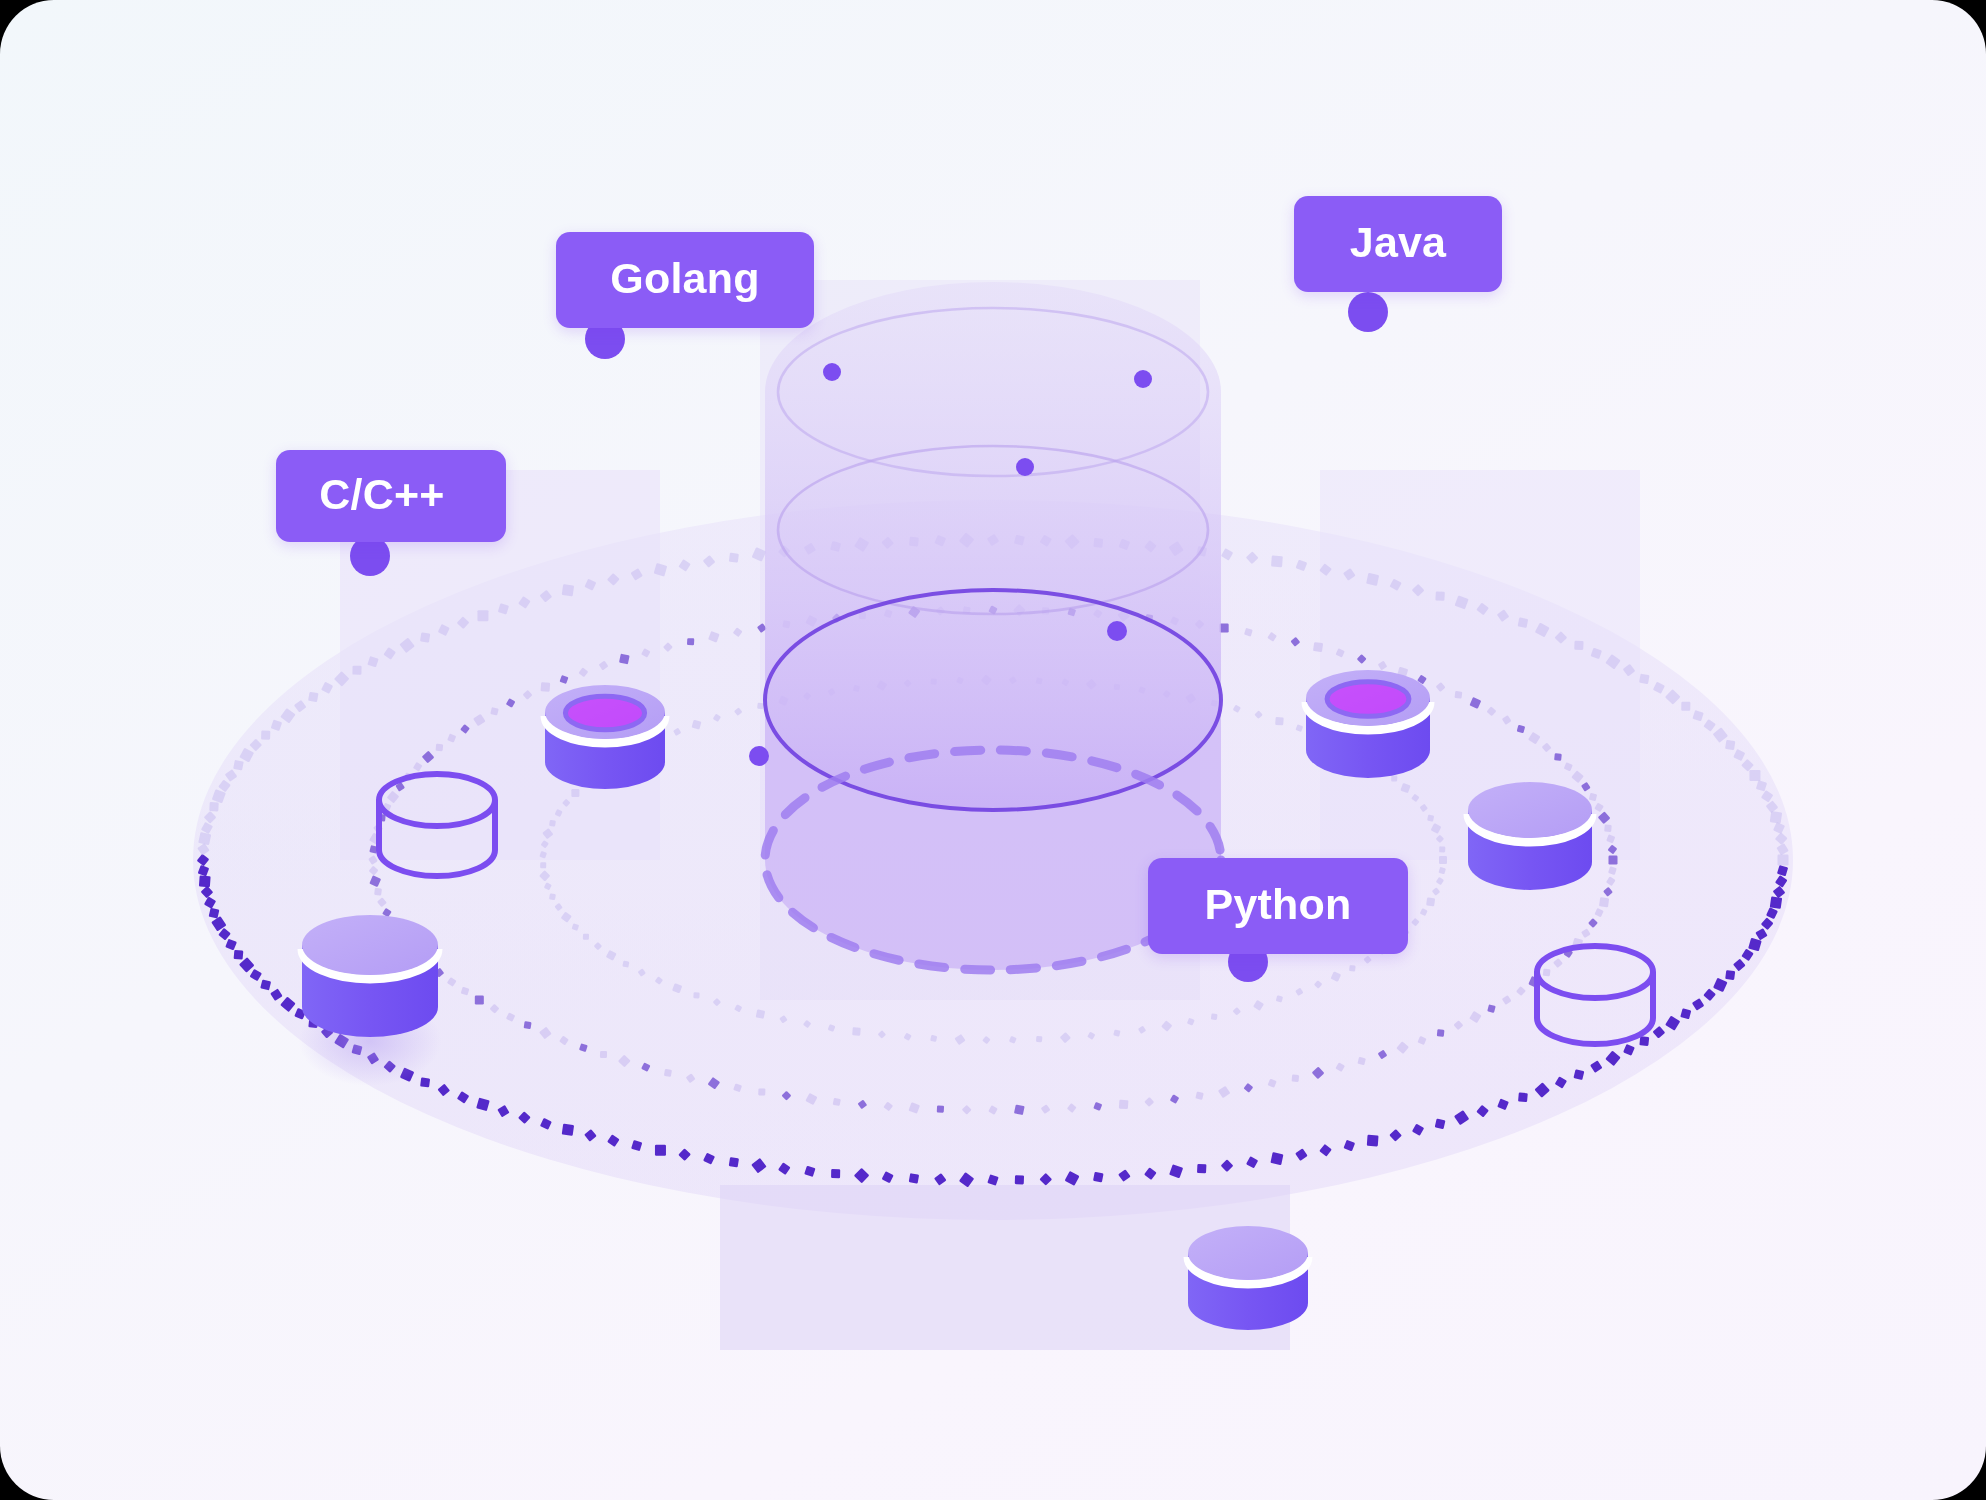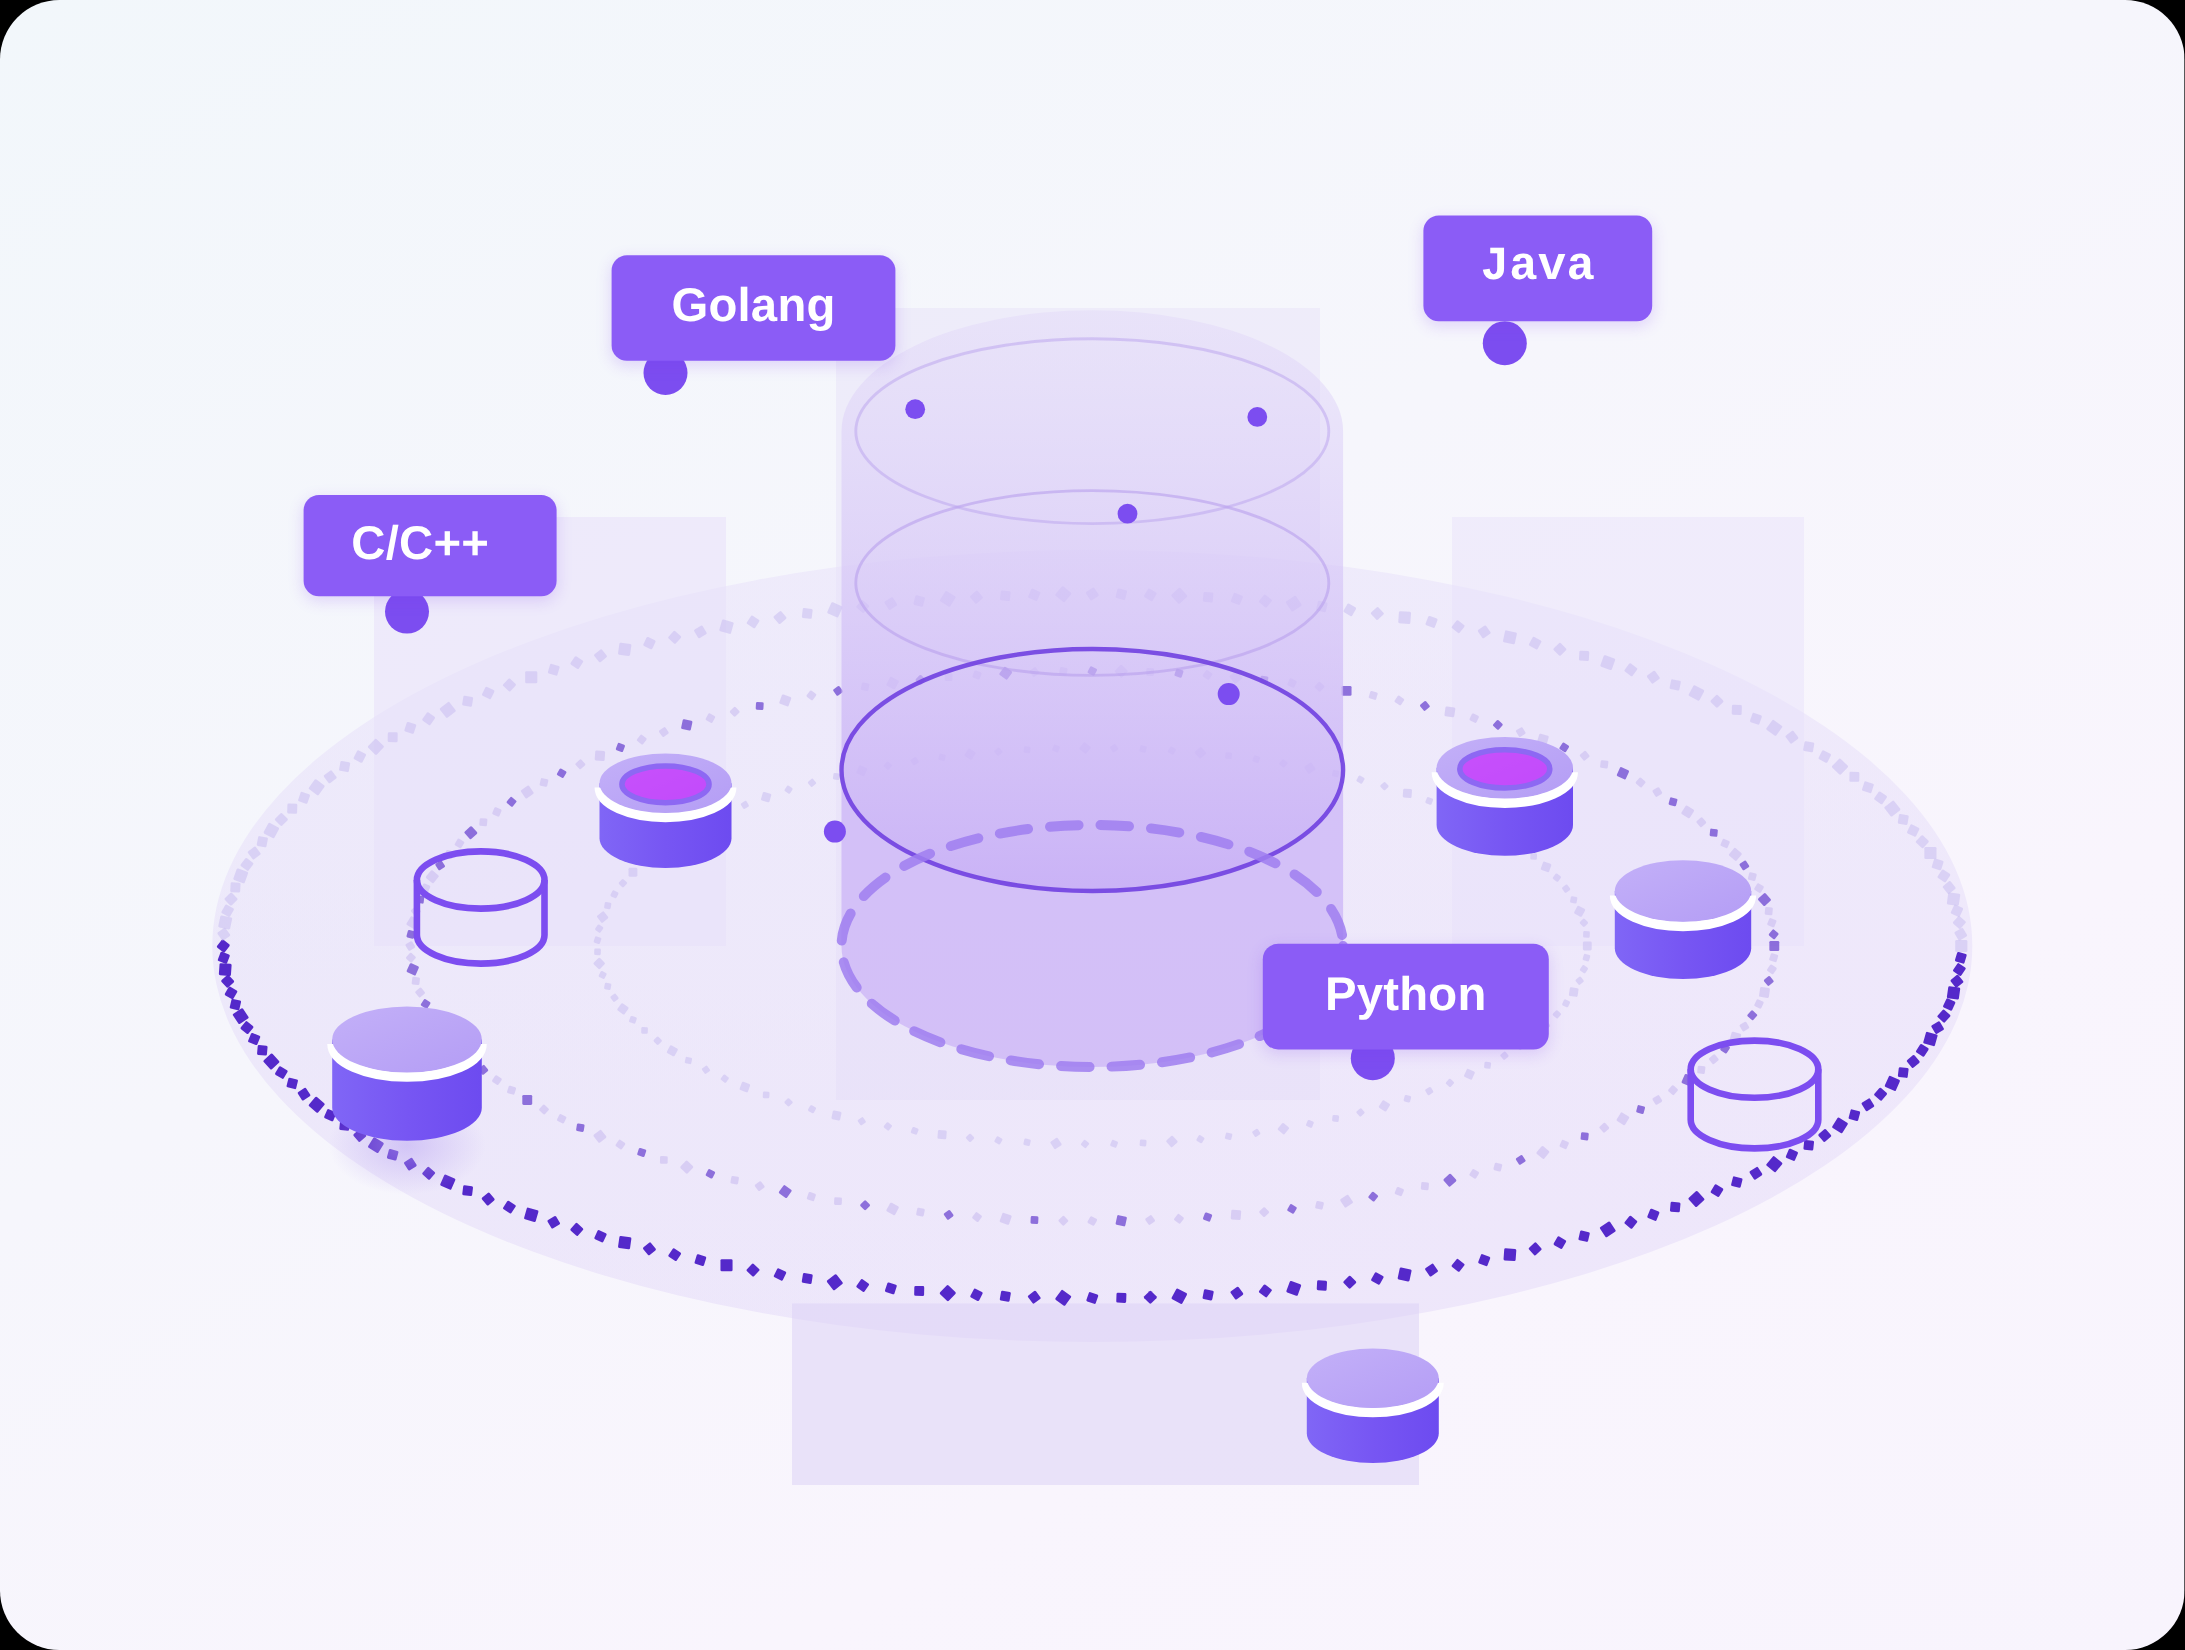--- a/index.html
+++ b/index.html
@@ -604,21 +604,21 @@
       </g>
     </svg>
 
     <div id="labels">
         <div class="label lg" style="left: 276px; top: 450px; min-width: 188px; height: 62px; background: rgb(139, 92, 246); color: rgb(255, 255, 255); padding-left: 12px;">
           <span>C/C++</span>
         </div>
         <div class="label lg" style="left: 516px; top: 232px; min-width: 198px; height: 66px; background: rgb(139, 92, 246); color: rgb(255, 255, 255); margin-left: 40px;">
           <span>Golang</span>
         </div>
-        <div class="label lg" style="left: 1294px; top: 196px; min-width: 148px; height: 66px; background: rgb(139, 92, 246); color: rgb(255, 255, 255); font-family: Liberation Mono, monospace;">
+        <div class="label lg" style="left: 1294px; top: 196px; min-width: 148px; height: 66px; background: rgb(139, 92, 246); color: rgb(255, 255, 255);">
           <span>Java</span>
         </div>
         <div class="label lg" style="left: 1148px; top: 858px; min-width: 200px; height: 66px; background: rgb(139, 92, 246); color: rgb(255, 255, 255); text-align: center;">
           <span>Python</span>
         </div>
       </div>
 
   </div>
 </div>
 

